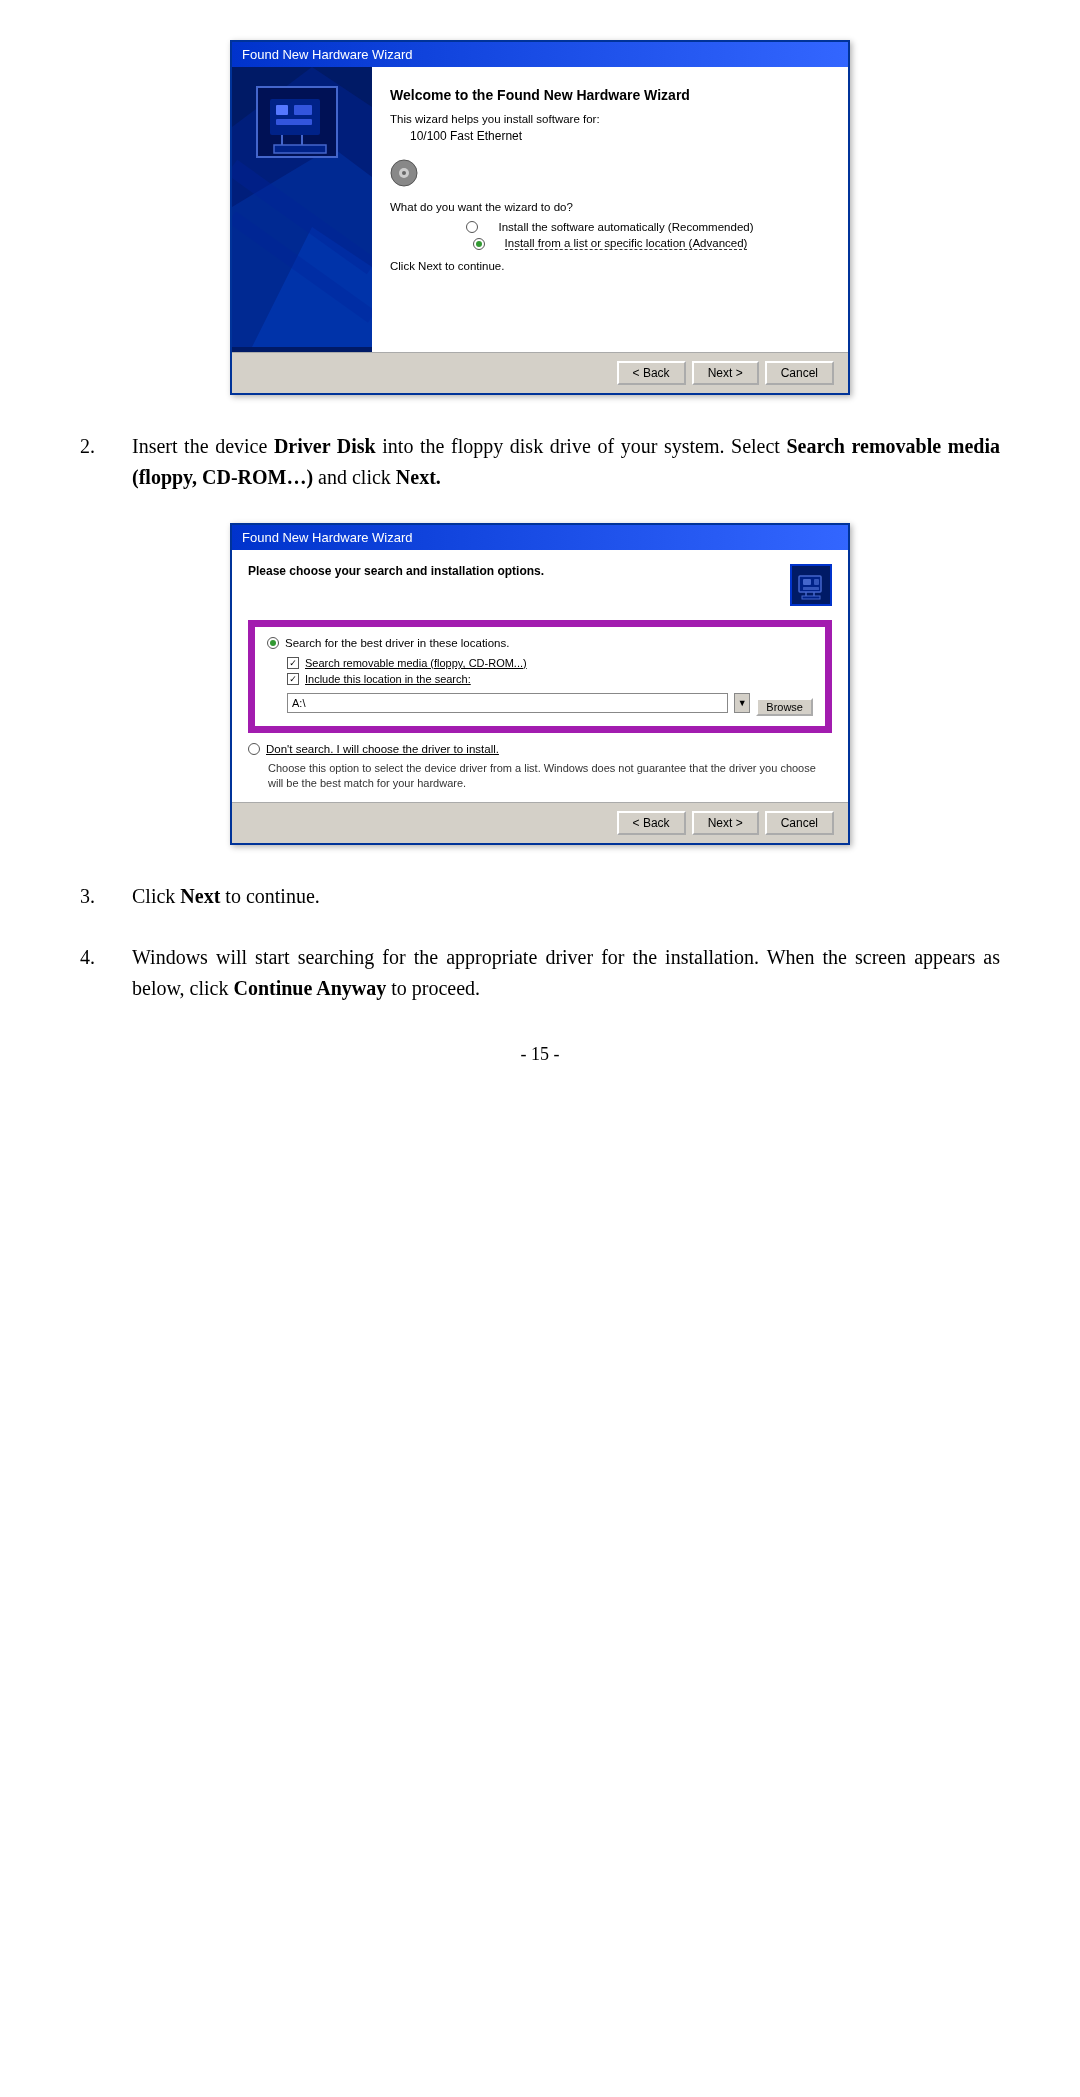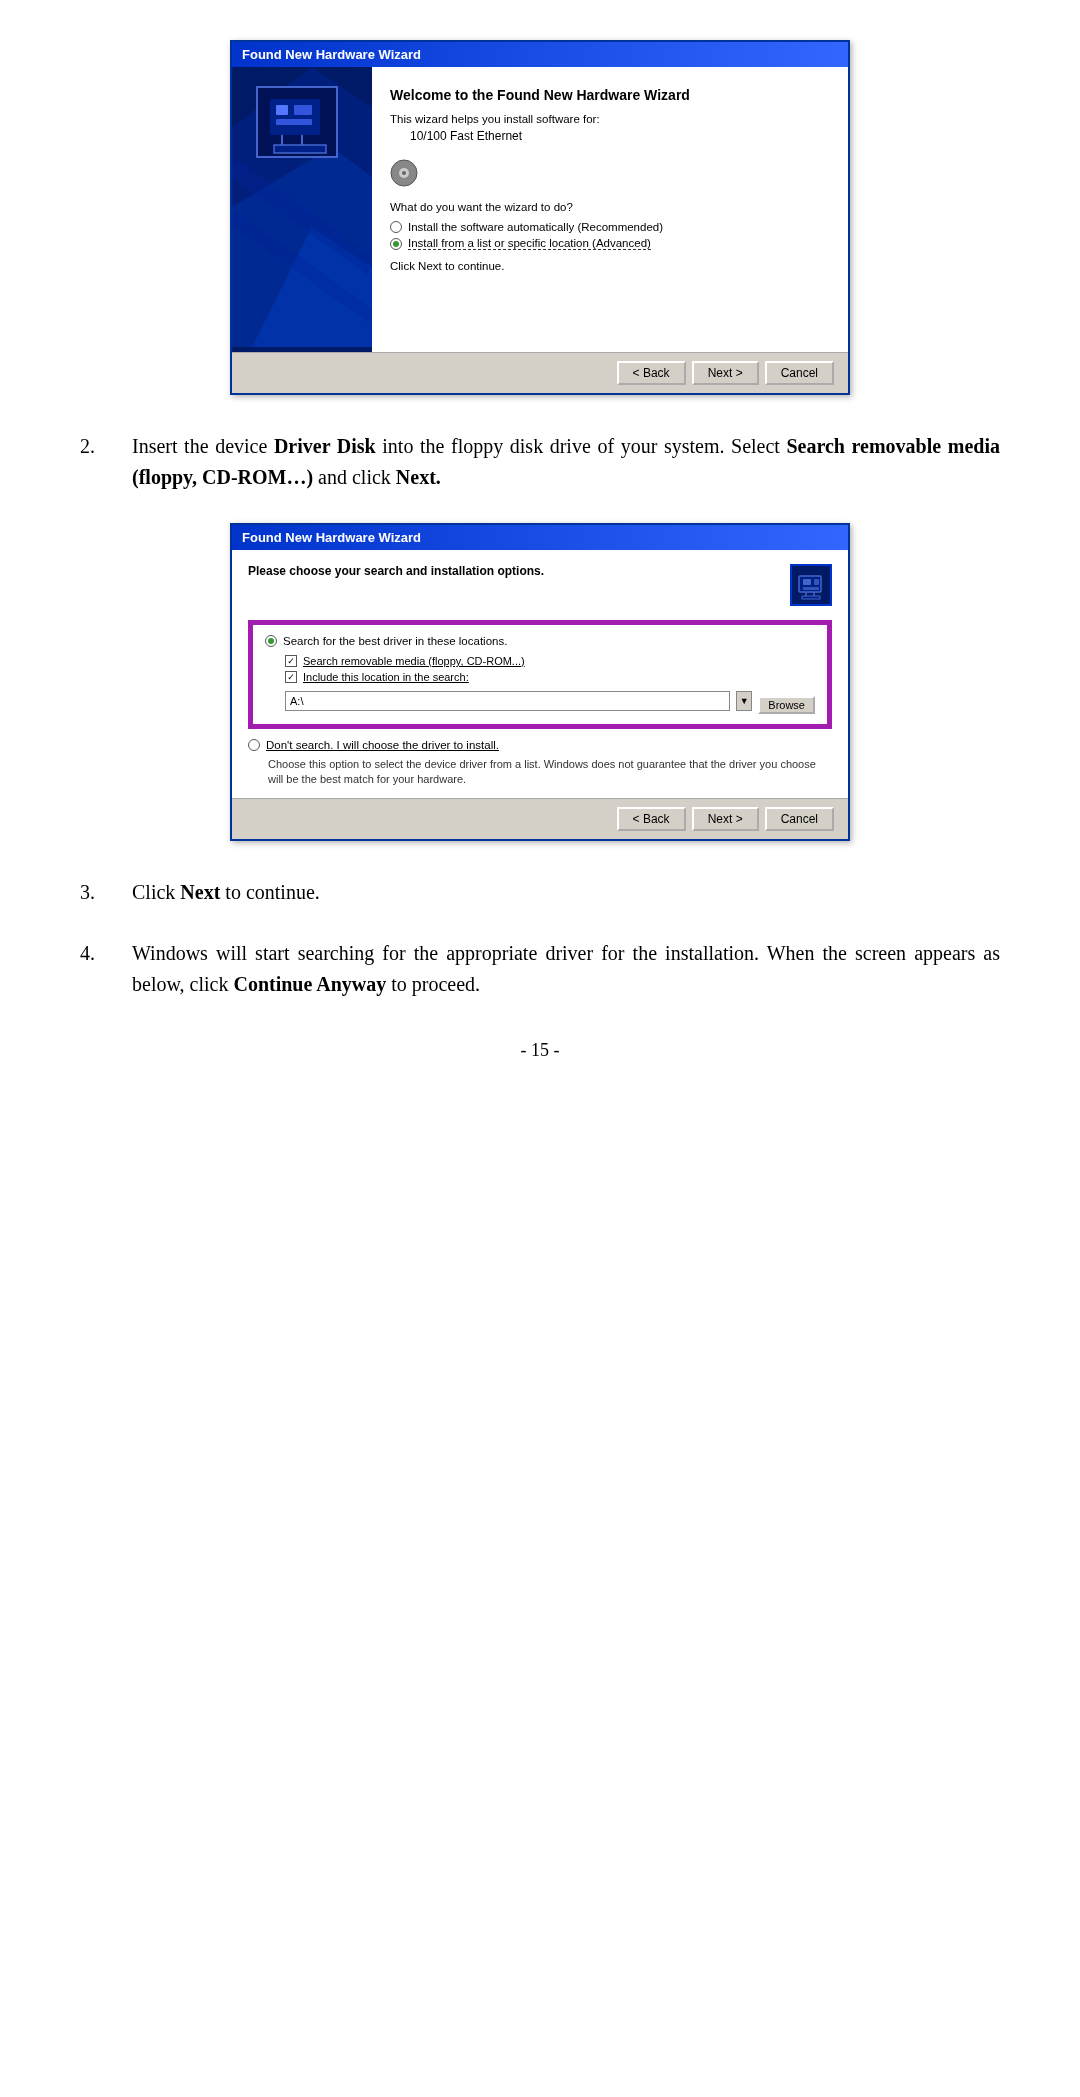--- a/index.html
+++ b/index.html
@@ -23,21 +23,21 @@
       width: 620px;
       margin-left: auto;
       margin-right: auto;
     }
 
     .wizard-titlebar {
       background: linear-gradient(to right, #0033cc, #3366ff);
       color: #fff;
       font-family: Arial, sans-serif;
       font-size: 13px;
-      font-weight: bold;
+      font-weight: normal;
       padding: 5px 10px;
       display: flex;
       align-items: center;
     }
 
     
     .wizard1-body {
       display: flex;
       flex-direction: row;
       background: #fff;
@@ -91,24 +91,25 @@
     }
 
     .wizard1-right .what-text {
       font-size: 11.5px;
       margin-bottom: 8px;
     }
 
     .radio-option {
       display: flex;
       align-items: center;
-      gap: 6px;
+      gap: 20px;
       font-size: 11.5px;
       margin-bottom: 4px;
       color: #000;
+      justify-content: center;
     }
 
     .radio-circle {
       width: 12px;
       height: 12px;
       border: 1.5px solid #555;
       border-radius: 50%;
       flex-shrink: 0;
       background: #fff;
       display: flex;
@@ -198,21 +199,21 @@
       width: 42px;
       height: 42px;
       border: 2px solid #0033cc;
       background: #001a66;
       display: flex;
       align-items: center;
       justify-content: center;
     }
 
     .section-box {
-      border: 5px solid #a21caf;
+      border: 7px solid #a21caf;
       padding: 10px 12px 10px 12px;
       margin-bottom: 10px;
       background: #fff;
     }
 
     .section-radio-row {
       display: flex;
       align-items: center;
       gap: 6px;
       font-size: 11.5px;

